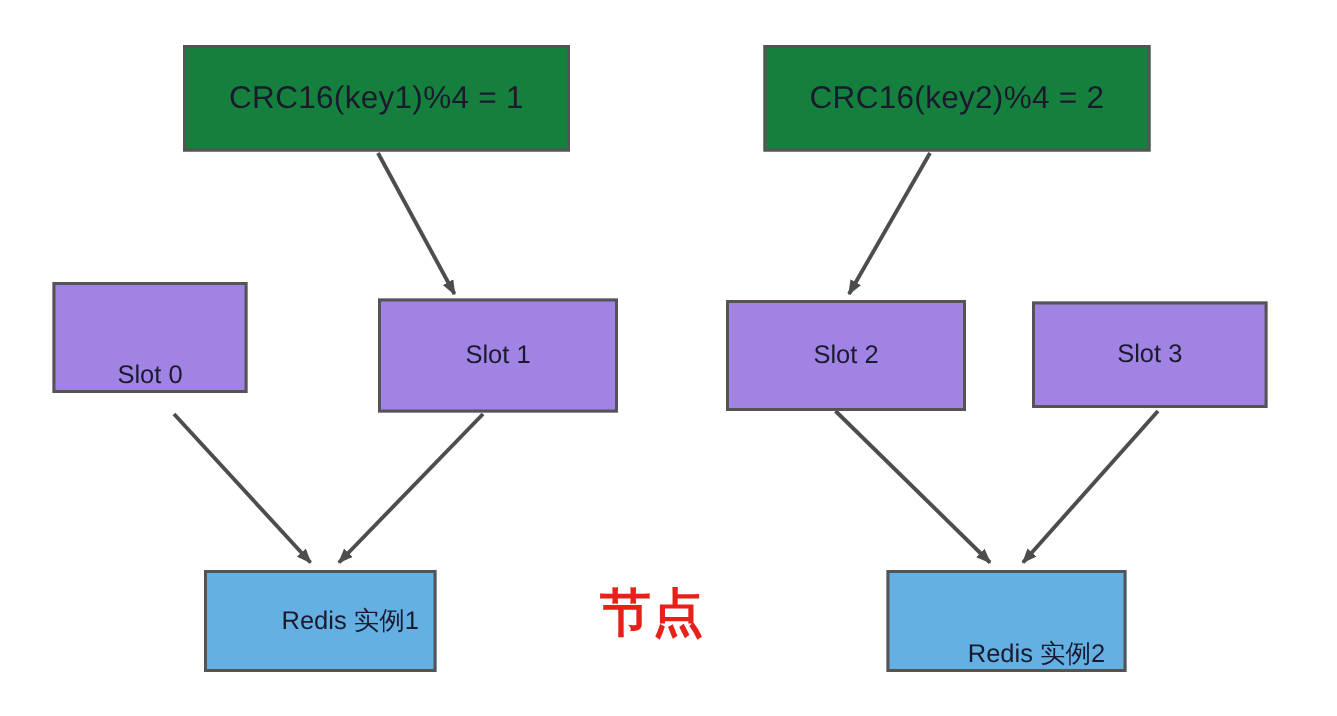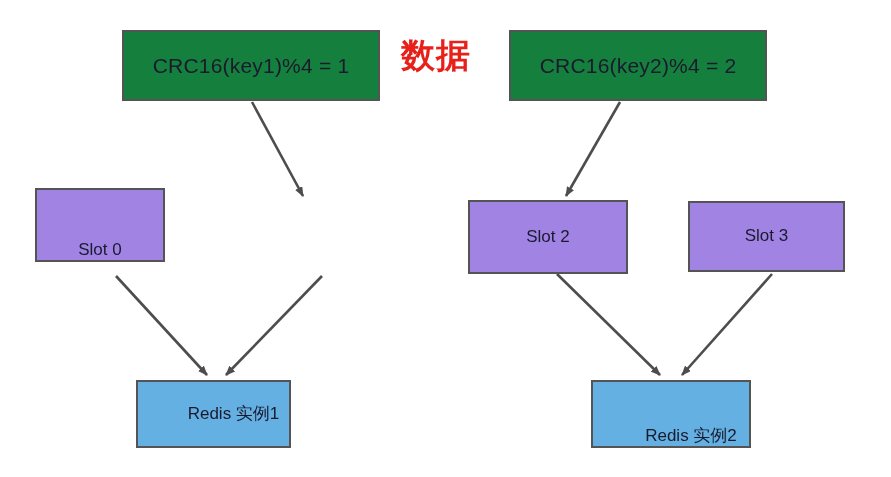--- a/index.html
+++ b/index.html
@@ -87,30 +87,33 @@
   </svg>
 
   <div class="node node-data" style="left:122px; top:30px; width:258px; height:71px;">
     <span>CRC16(key1)%4 = 1</span>
   </div>
 
   <div class="node node-data" style="left:509px; top:30px; width:258px; height:71px;">
     <span>CRC16(key2)%4 = 2</span>
   </div>
 
-  <div class="layer-label" style="left:401px; top:38px;">数据</div>
 
 
+  <div class="layer-label" style="left:400px; top:392px;">节点</div>
 
   <div class="node node-slot" style="left:35px; top:188px; width:130px; height:74px;align-items:flex-end;">
     <span>Slot 0</span>
   </div>
 
+  <div class="node node-slot" style="left:252px; top:199px; width:160px; height:76px;">
+    <span>Slot 1</span>
+  </div>
 
-  <div class="node node-slot" style="left:468px; top:200px; width:160px; height:74px;">
+  <div class="node node-slot" style="left:484px; top:200px; width:160px; height:74px;">
     <span>Slot 2</span>
   </div>
 
   <div class="node node-slot" style="left:688px; top:201px; width:157px; height:71px;text-align:right;">
     <span>Slot 3</span>
   </div>
 
   <div class="node node-instance" style="left:136px; top:380px; width:155px; height:68px;">
     <span>Redis 实例1</span>
   </div>

